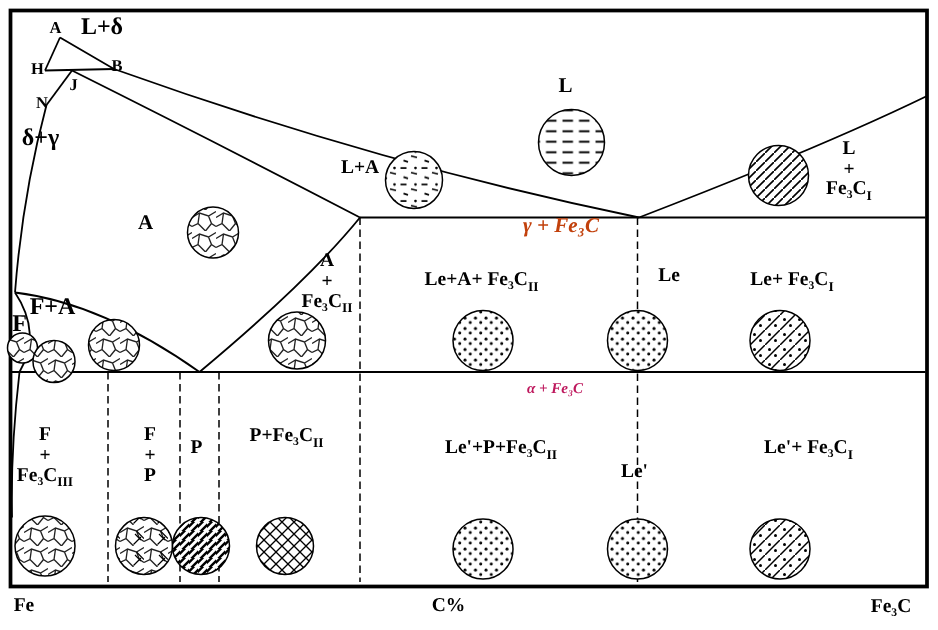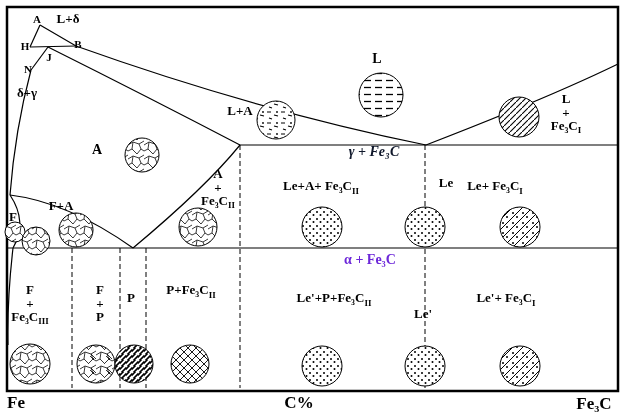--- a/index.html
+++ b/index.html
@@ -7,25 +7,25 @@
     position:relative;width:625px;height:420px;background:#fff;overflow:hidden;
     font-family:"Liberation Serif","DejaVu Serif",serif;
   }
   .stage svg{position:absolute;left:0;top:0;}
   .lbl{
     position:absolute;transform:translate(-50%,-50%);
     font-weight:bold;font-size:13px;line-height:1.05;color:#000;
     white-space:nowrap;text-align:center;
   }
   .pt{font-size:11px;}
-  .sm{font-size:13px;}
+  .sm{font-size:16px;}
   .lg{font-size:14px;}
-  .blue{color:#0f172a;font-style:italic;font-size:14px;}
-  .red{color:#6d28d9;font-size:14px;}
-  .axis{font-size:17px;}
+  .blue{color:#c2410c;font-style:italic;font-size:14px;}
+  .red{color:#be185d;font-style:italic;font-size:10px;}
+  .axis{font-size:13px;}
   sub{font-size:9px;line-height:0;}
 </style>
 </head>
 <body>
 
 <div class="stage">
 
   <svg width="625" height="420" viewBox="0 0 625 420">
     <defs>
       <pattern id="p-hdash" width="11" height="7" patternUnits="userSpaceOnUse">
@@ -142,28 +142,28 @@
   <div class="lbl" style="left:218px;top:187px">
     <div>A</div>
     <div>+</div>
     <div><span>Fe₃C</span><sub>II</sub></div>
   </div>
 
   <div class="lbl" style="left:321px;top:186px">
     <span>Le+A+ Fe₃C</span><sub>II</sub>
   </div>
   <div class="lbl" style="left:446px;top:183px">Le</div>
-  <div class="lbl" style="left:495px;top:186px">
+  <div class="lbl" style="left:528px;top:186px">
     <span>Le+ Fe₃C</span><sub>I</sub>
   </div>
 
   <div class="lbl red" style="left:370px;top:260px">α + Fe₃C</div>
 
   <div class="lbl sm" style="left:13px;top:217px">F</div>
-  <div class="lbl sm" style="left:61px;top:206px">F+A</div>
+  <div class="lbl sm" style="left:35px;top:206px">F+A</div>
 
   <div class="lbl" style="left:30px;top:303px">
     <div>F</div>
     <div>+</div>
     <div><span>Fe₃C</span><sub>III</sub></div>
   </div>
 
   <div class="lbl" style="left:100px;top:303px">
     <div>F</div>
     <div>+</div>
@@ -171,21 +171,21 @@
   </div>
 
   <div class="lbl" style="left:131px;top:298px">P</div>
   <div class="lbl" style="left:191px;top:290px">
     <span>P+Fe₃C</span><sub>II</sub>
   </div>
   <div class="lbl" style="left:334px;top:298px">
     <span>Le'+P+Fe₃C</span><sub>II</sub>
   </div>
   <div class="lbl" style="left:423px;top:314px">Le'</div>
-  <div class="lbl" style="left:506px;top:298px">
+  <div class="lbl" style="left:539px;top:298px">
     <span>Le'+ Fe₃C</span><sub>I</sub>
   </div>
 
   <div class="lbl axis" style="left:16px;top:403px">Fe</div>
   <div class="lbl axis" style="left:299px;top:403px">C%</div>
   <div class="lbl axis" style="left:594px;top:404px">Fe₃C</div>
 
 </div>
 
 </body></html>

